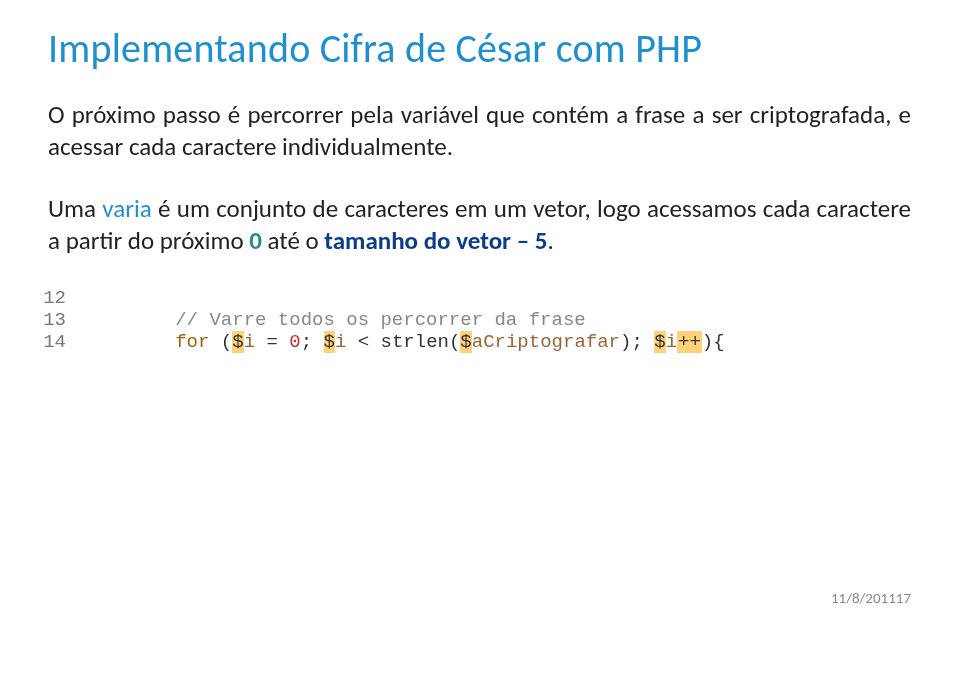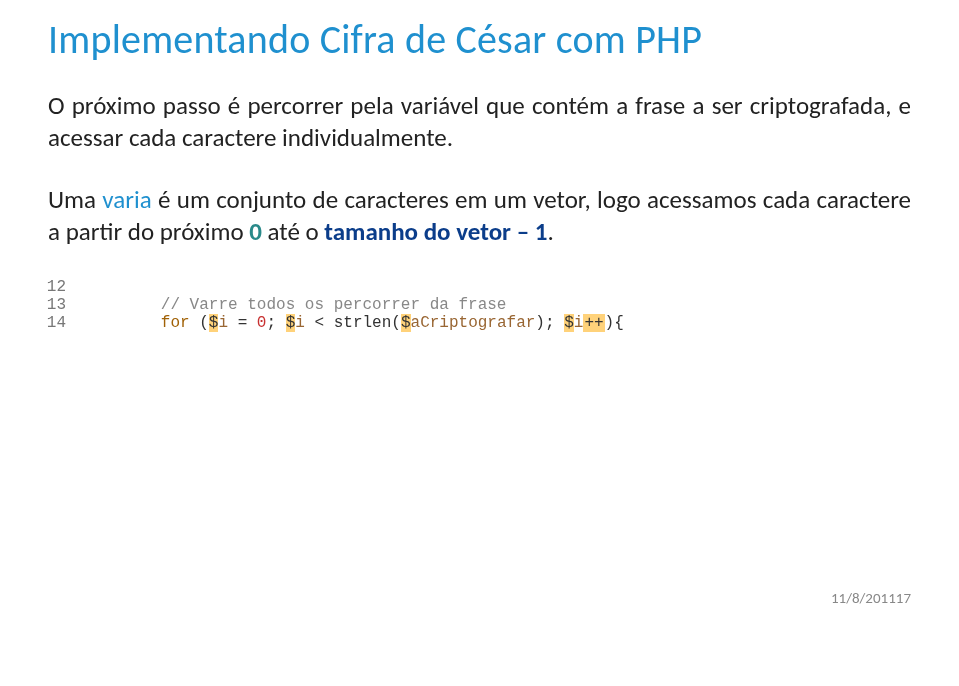--- a/index.html
+++ b/index.html
@@ -1,24 +1,24 @@
 <!DOCTYPE html>
 <html><head>
 <meta charset="utf-8">
 <style>
   * { box-sizing: border-box; margin: 0; padding: 0; }
   html, body { width: 959px; height: 686px; background: #fff; font-family: Calibri, "Segoe UI", Arial, sans-serif; }
-  .slide { width: 959px; height: 621px; position: relative; padding: 18px 48px 16px 48px; }
+  .slide { width: 959px; height: 621px; position: relative; padding: 27px 48px 16px 48px; }
   .title { font-size: 40px; font-weight: 400; color: #1f90cf; margin-bottom: 28px; line-height: 1.1; letter-spacing: 0.2px; }
   .para { font-size: 25px; color: #222; line-height: 1.28; margin-bottom: 30px; text-align: justify; }
   .kw-blue { color: #1f90cf; }
   .kw-teal { color: #2a8a8a; font-weight: 700; }
   .kw-darkblue { color: #0b3d8a; font-weight: 700; }
   .kw-red { color: #bf0000; font-weight: 700; }
-  .code-block { margin-top: 16px; margin-left: -12px; width: 918px; font-family: "Courier New", monospace; font-size: 16px; color: #333; }
+  .code-block { margin-top: 16px; margin-left: -12px; width: 918px; font-family: "Courier New", monospace; font-size: 19px; color: #333; }
   .code-row { display: flex; align-items: baseline; }
   .gutter { width: 48px; text-align: right; padding-right: 18px; color: #777; font-weight: 400; }
   .code-line { white-space: pre; }
   .tok-comment { color: #888; }
   .tok-kw { color: #a16207; }
   .tok-var-dollar { color: #333; background: #ffd27a; padding: 0 0px; }
   .tok-var { color: #996633; }
   .tok-num { color: #c73030; }
   .tok-op { color: #333; }
   .tok-fn { color: #333; }
@@ -30,21 +30,21 @@
 
 <div class="slide">
 
   <h1 class="title">Implementando Cifra de César com PHP</h1>
 
   <p class="para">
     <span>O próximo passo é percorrer pela variável que contém a frase a ser criptografada, e acessar cada caractere individualmente.</span>
   </p>
 
   <p class="para">
-    <span>Uma </span><span class="kw-blue">varia</span><span> é um conjunto de caracteres em um vetor, logo acessamos cada caractere a partir do próximo </span><span class="kw-teal">0</span><span> até o </span><span class="kw-darkblue">tamanho do vetor – 1</span><span>.</span>
+    <span>Uma </span><span class="kw-blue">varia</span><span> é um conjunto de caracteres em um vetor, logo acessamos cada caractere a partir do próximo </span><span class="kw-teal">0</span><span> até o </span><span class="kw-darkblue">tamanho do vetor – 5</span><span>.</span>
   </p>
 
 
   <div class="code-block">
     <div class="code-row">
       <div class="gutter">12</div>
       <div class="code-line"></div>
     </div>
     <div class="code-row">
       <div class="gutter">13</div>

